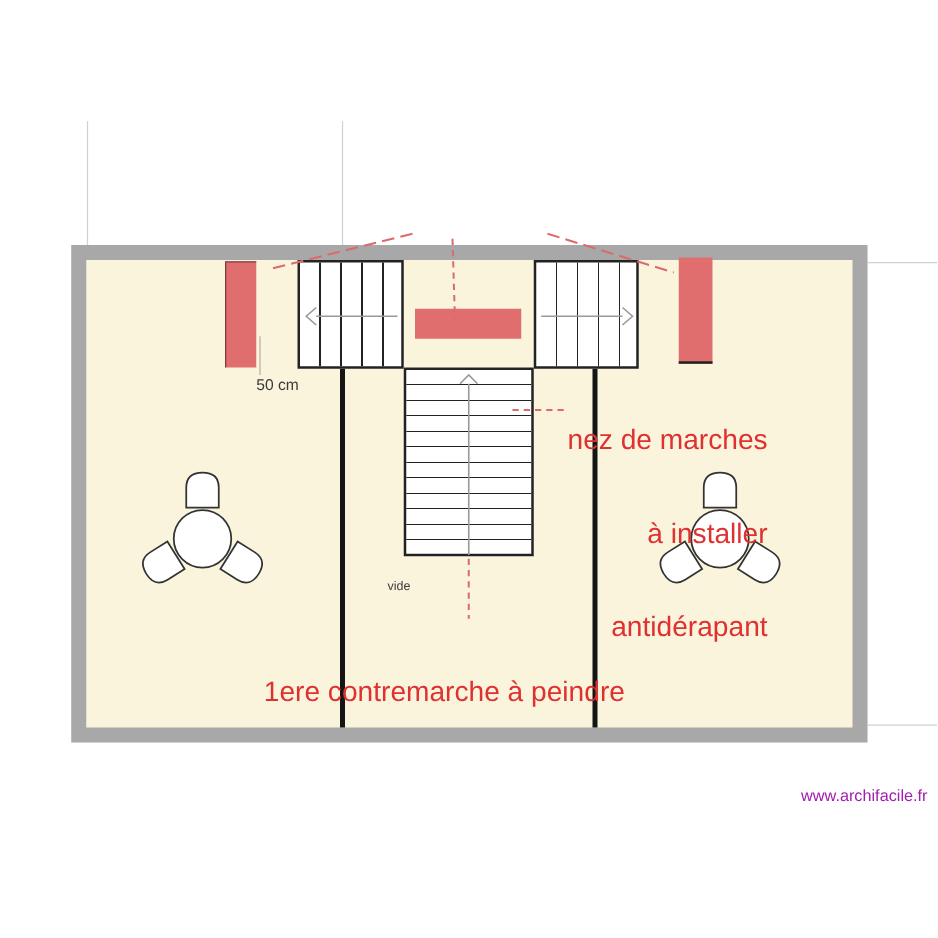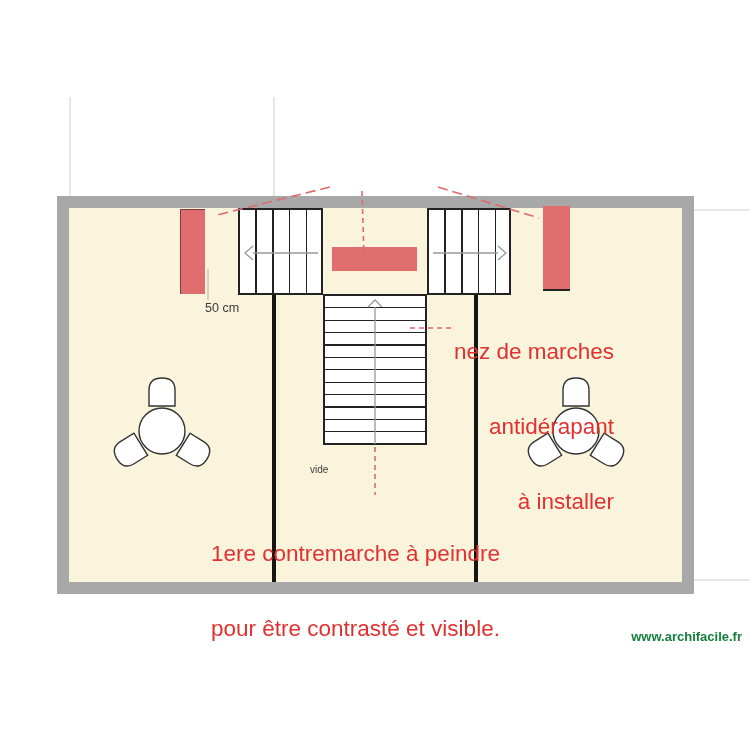--- a/index.html
+++ b/index.html
@@ -26,25 +26,25 @@
   #stair-center{left:323px;top:294px;width:104px;height:151px;
     background:#fff repeating-linear-gradient(to bottom,transparent 0 11.3px,#222 11.3px 12.4px);}
   
   .iwall{position:absolute;width:4px;background:#151515;}
   #iwall-left{left:272px;top:294px;height:288px;}
   #iwall-right{left:474px;top:294px;height:288px;}
   
   .note{position:absolute;color:#e03131;font-size:22.5px;line-height:25px;white-space:pre;}
   #note-top{left:180px;top:159px;width:350px;text-align:center;}
   #note-right{left:454px;top:289px;text-align:right;}
-  #note-bottom{left:211px;top:491px;text-align:left;}
+  #note-bottom{left:211px;top:491px;text-align:right;}
   .small-label{position:absolute;color:#3a3a3a;font-size:12.5px;white-space:nowrap;}
   #dim-label{left:205px;top:301px;}
   #vide-label{left:310px;top:464px;font-size:10px;}
-  #watermark{position:absolute;right:8px;top:629px;color:#15803d;font-size:13px;white-space:nowrap;font-weight:bold;}
+  #watermark{position:absolute;right:8px;top:629px;color:#a21caf;font-size:13px;white-space:nowrap;}
   
   #overlay{position:absolute;left:0;top:0;width:750px;height:750px;pointer-events:none;}
 </style>
 </head>
 <body>
 
 <div id="canvas">
 
   <div id="room"></div>
 
@@ -101,27 +101,26 @@
       <path d="M -13,-25 L -13,-41 Q -13,-53 0,-53 Q 13,-53 13,-41 L 13,-25 Z"></path>
       <path transform="rotate(122)" d="M -13,-25 L -13,-41 Q -13,-53 0,-53 Q 13,-53 13,-41 L 13,-25 Z"></path>
       <path transform="rotate(238)" d="M -13,-25 L -13,-41 Q -13,-53 0,-53 Q 13,-53 13,-41 L 13,-25 Z"></path>
       <circle cx="0" cy="0" r="23"></circle>
     </g>
   </svg>
 
 
   <div class="note" id="note-right">
     <div>nez de marches</div>
+    <div>à installer</div>
     <div>antidérapant</div>
-    <div>à installer</div>
   </div>
 
   <div class="note" id="note-bottom">
     <div>1ere contremarche à peindre</div>
-    <div>pour être contrasté et visible.</div>
   </div>
 
   <div class="small-label" id="dim-label">50 cm</div>
 
   <div class="small-label" id="vide-label">vide</div>
 
   <div id="watermark">www.archifacile.fr</div>
 
 </div>
 

